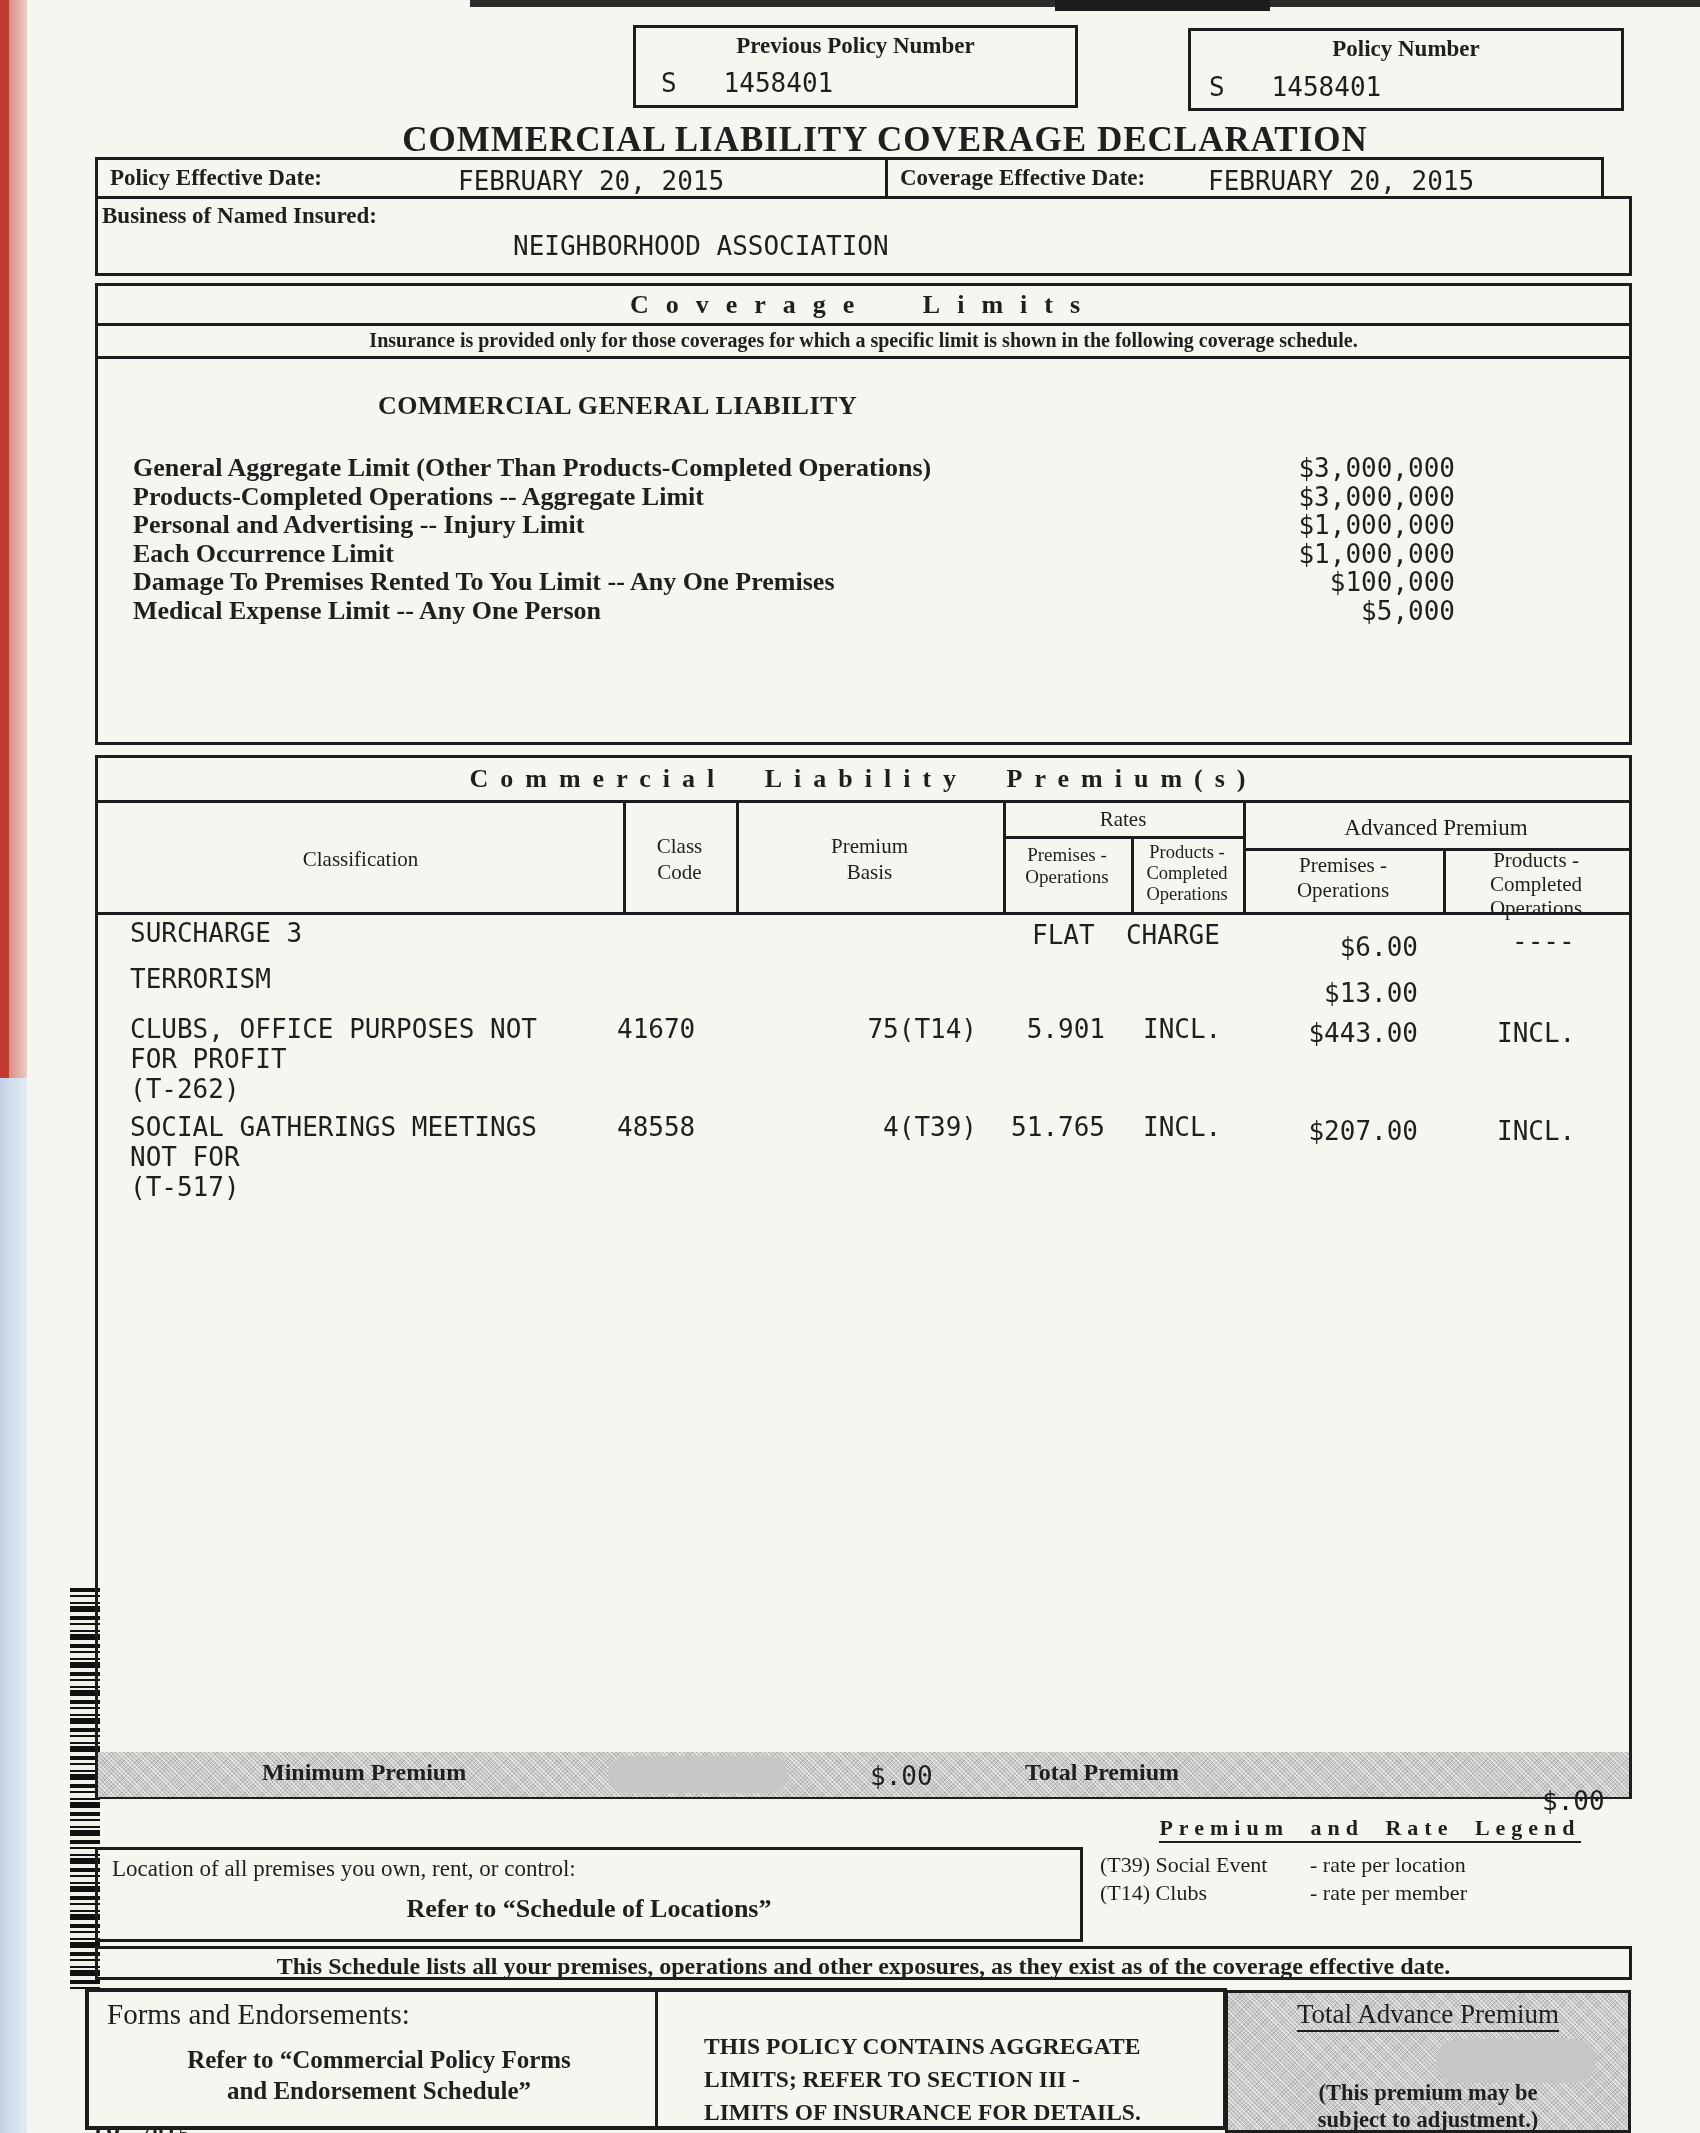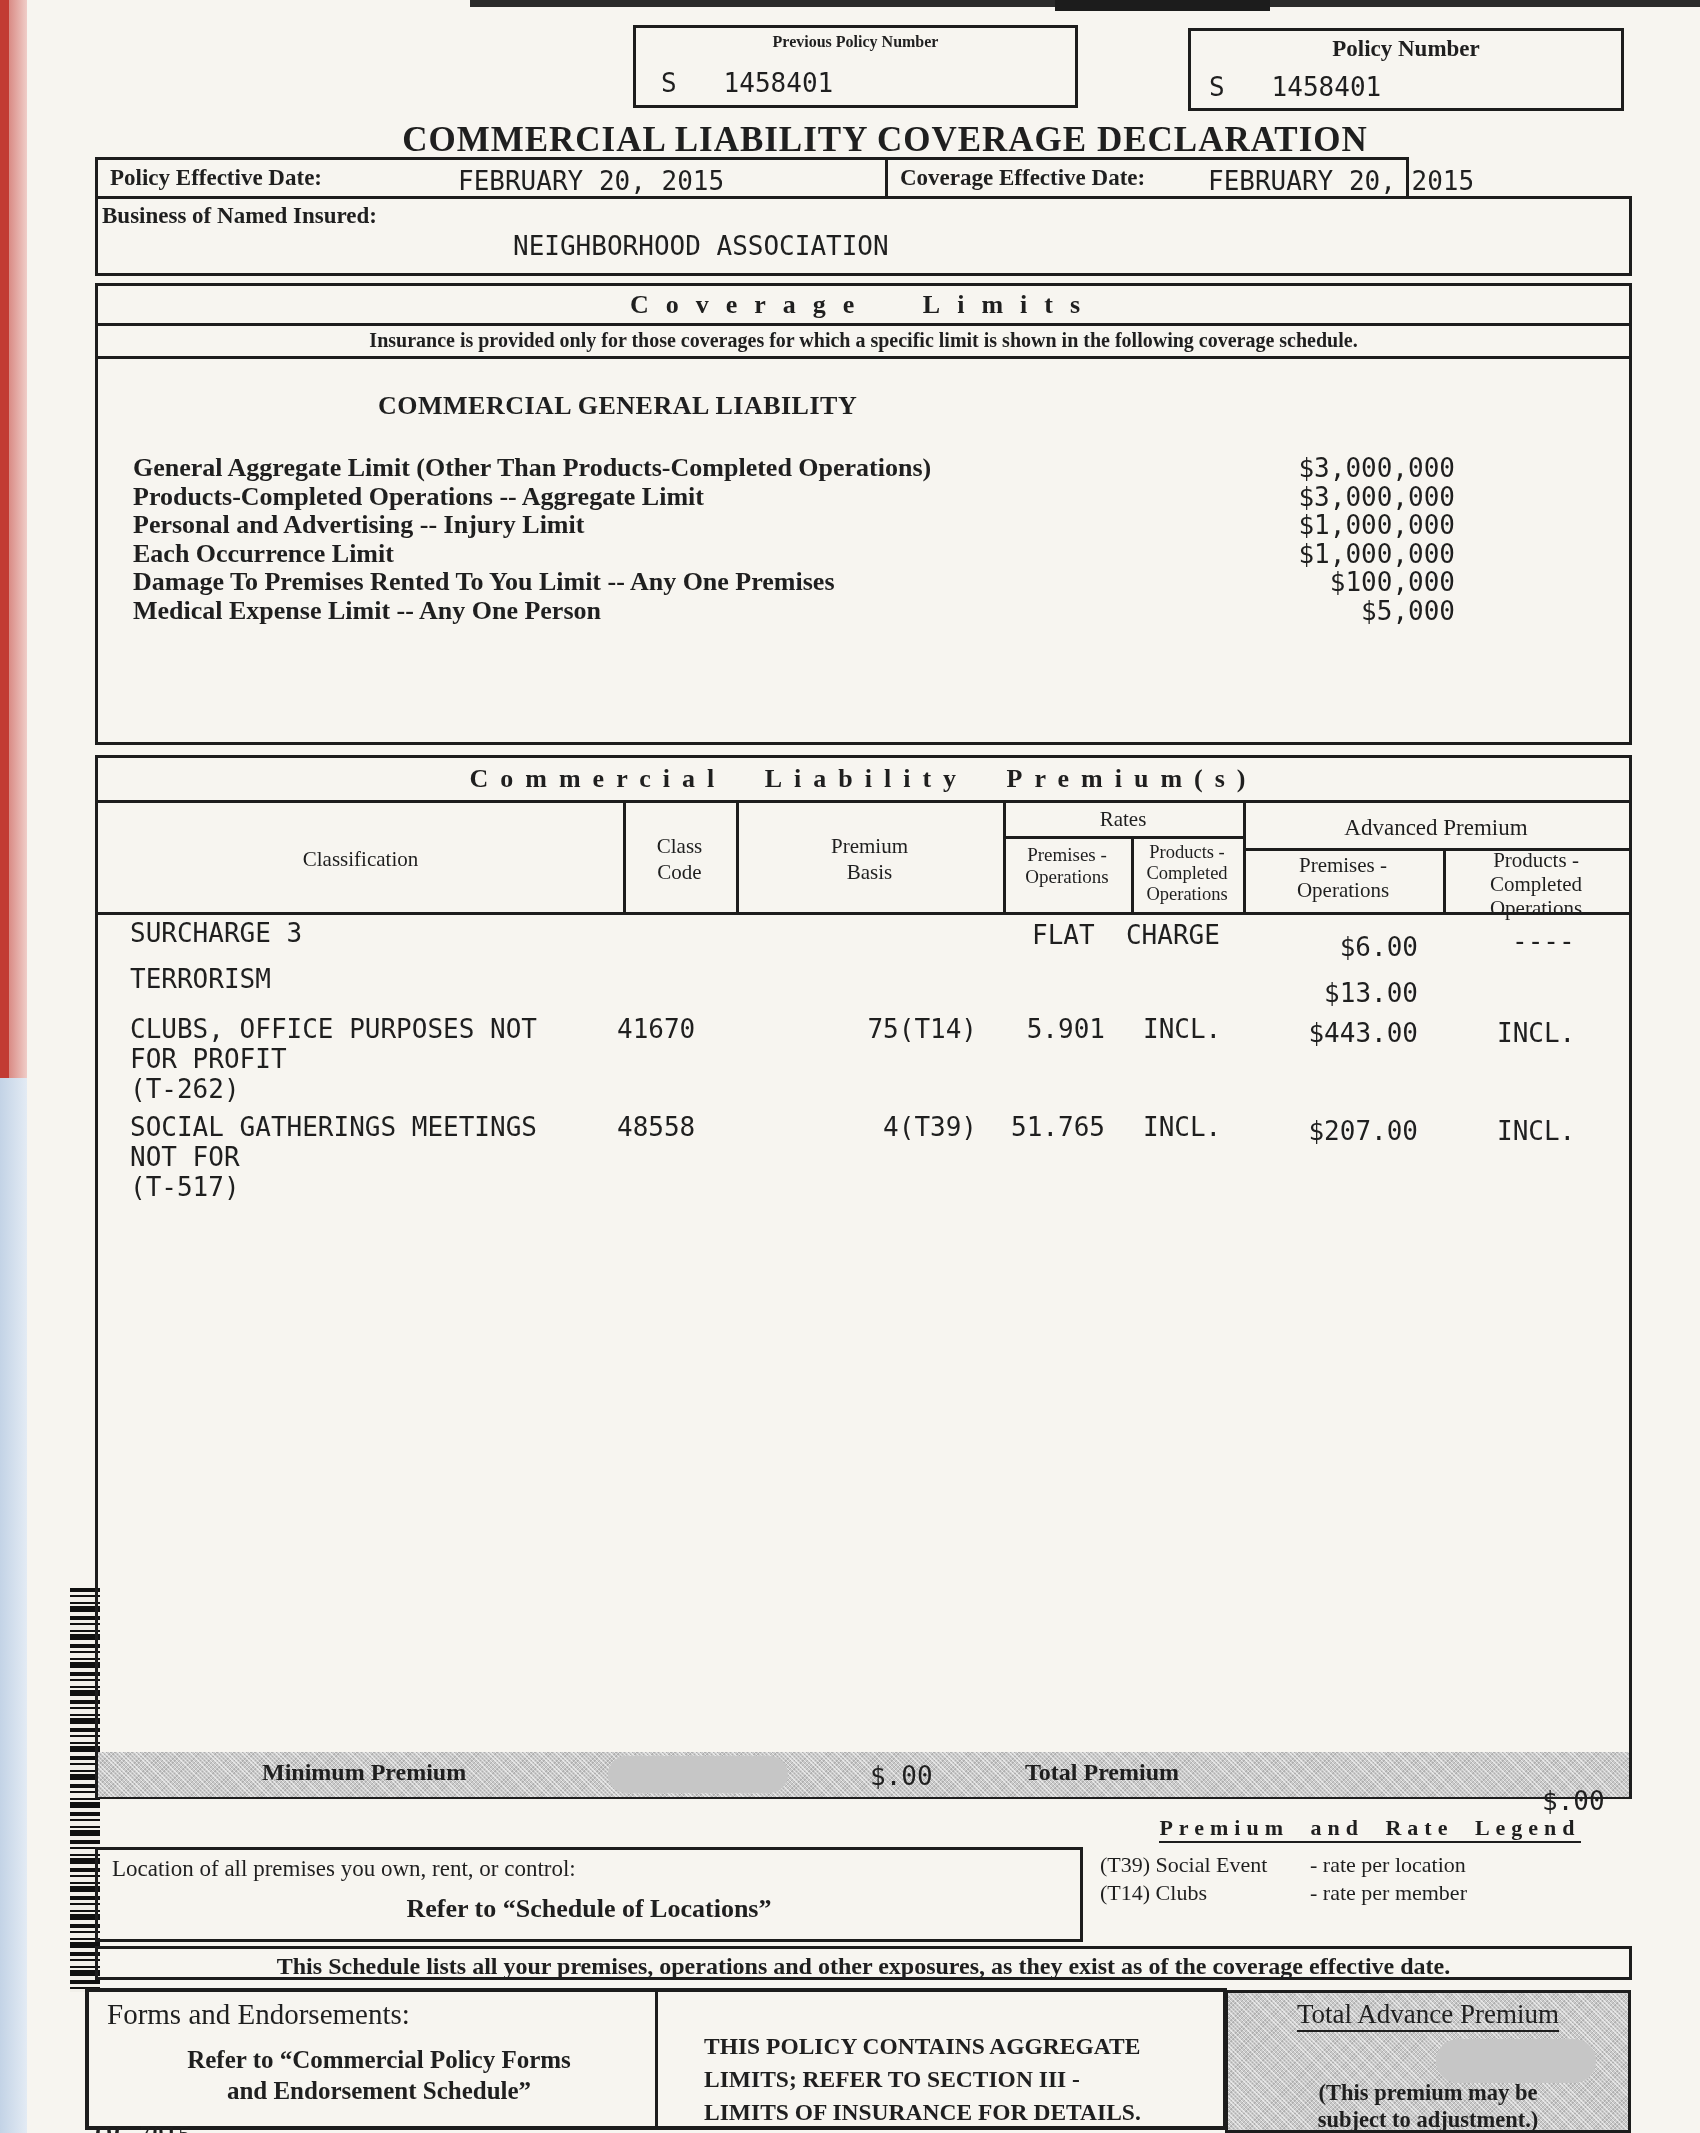--- a/index.html
+++ b/index.html
@@ -42,32 +42,32 @@
 <div id="page">
 
   <div class="abs" style="left:470px;top:0;width:1230px;height:7px;background:#2b2b2b;"></div>
   <div class="abs" style="left:1055px;top:0;width:215px;height:11px;background:#1c1c1c;"></div>
   <div class="abs" style="left:0;top:0;width:9px;height:1078px;background:#c23b33;"></div>
   <div class="abs" style="left:9px;top:0;width:18px;height:1078px;background:linear-gradient(to right,#d98b85,#f0cdc8);"></div>
   <div class="abs" style="left:0;top:1078px;width:27px;height:1055px;background:linear-gradient(to right,#c3d3e6,#e3ebf4);"></div>
   <div class="abs barcode" style="left:70px;top:1588px;width:30px;height:404px;"></div>
 
   <div class="box" style="left:633px;top:25px;width:445px;height:83px;">
-    <div class="ctr b" style="font-size:16px;padding-top:5px;">Previous Policy Number</div>
+    <div class="ctr b" style="font-size:23px;padding-top:5px;">Previous Policy Number</div>
     <div class="mono" style="position:absolute;left:25px;top:40px;font-size:26px;">S   1458401</div>
   </div>
 
   <div class="box" style="left:1188px;top:28px;width:436px;height:83px;">
     <div class="ctr b" style="font-size:23px;padding-top:5px;">Policy Number</div>
     <div class="mono" style="position:absolute;left:18px;top:41px;font-size:26px;">S   1458401</div>
   </div>
 
   <div class="abs ctr b" style="left:190px;top:120px;width:1390px;font-size:35px;letter-spacing:1px;">COMMERCIAL LIABILITY COVERAGE DECLARATION</div>
 
-  <div class="box" style="left:95px;top:157px;width:1314px;height:42px;">
+  <div class="box" style="left:95px;top:157px;width:1509px;height:42px;">
     <div class="vline" style="left:787px;top:0;height:36px;"></div>
     <div class="abs b" style="left:12px;top:5px;font-size:23px;">Policy Effective Date:</div>
     <div class="abs mono" style="left:360px;top:6px;font-size:26px;">FEBRUARY 20, 2015</div>
     <div class="abs b" style="left:802px;top:5px;font-size:23px;">Coverage Effective Date:</div>
     <div class="abs mono" style="left:1110px;top:6px;font-size:26px;">FEBRUARY 20, 2015</div>
   </div>
 
   <div class="box" style="left:95px;top:196px;width:1537px;height:80px;">
     <div class="abs b" style="left:4px;top:4px;font-size:23px;">Business of Named Insured:</div>
     <div class="abs mono" style="left:415px;top:32px;font-size:26px;">NEIGHBORHOOD ASSOCIATION</div>

